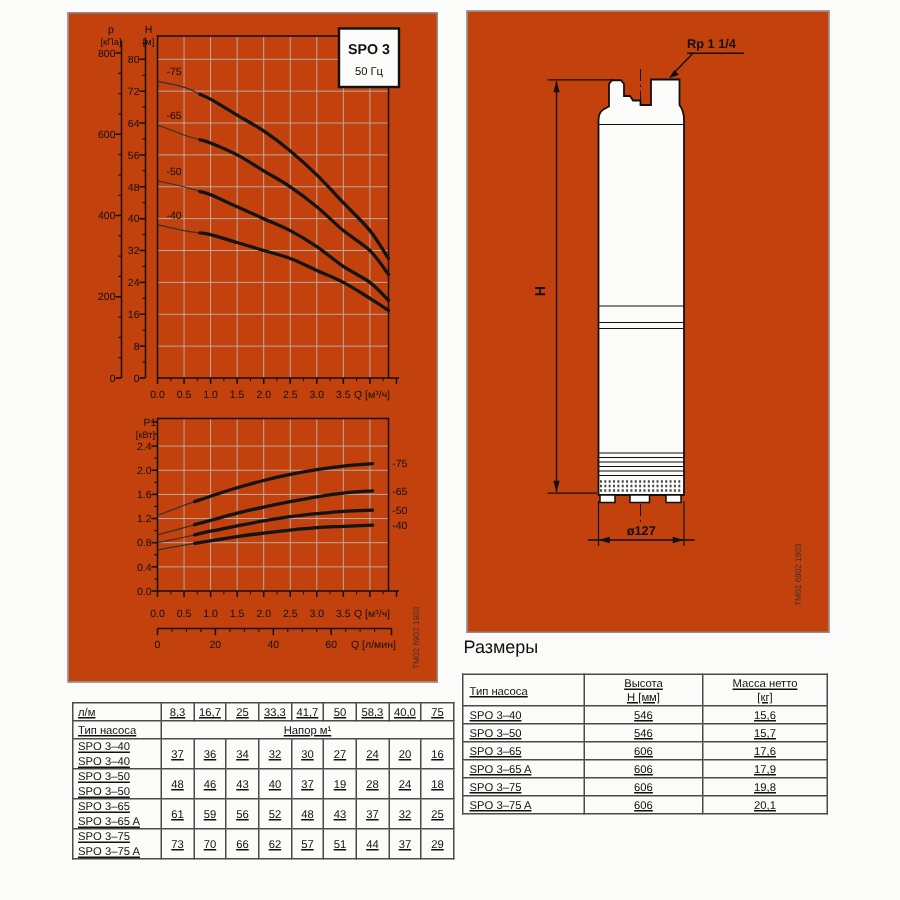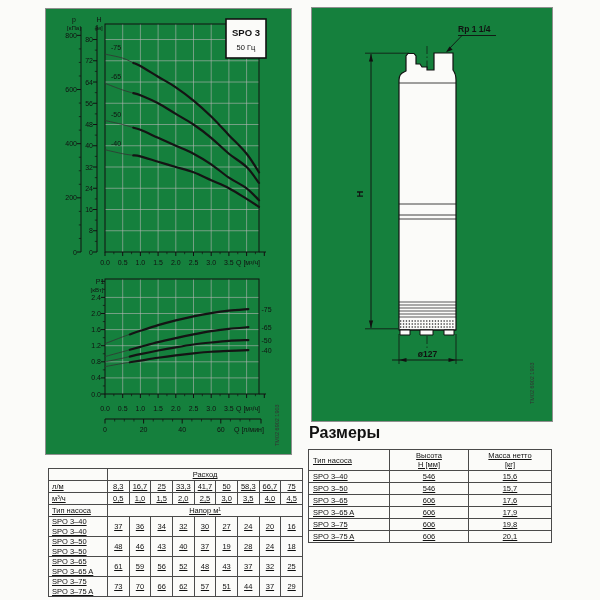--- a/index.html
+++ b/index.html
@@ -1,21 +1,21 @@
 <!DOCTYPE html>
 <html><head>
 <meta charset="utf-8">
 <style>
   html,body{margin:0;padding:0;background:#e8e8e8;}
   .page{position:relative;width:600px;height:600px;background:#fbfbf9;font-family:"Liberation Sans",sans-serif;color:#111;overflow:hidden;}
-  .panel{position:absolute;border:1px solid #8f8f8f;background:#15803d;}
+  .panel{position:absolute;border:1px solid #8f8f8f;background:#c2410c;}
   #left-panel{left:45px;top:8px;width:245px;height:445px;}
   #right-panel{left:311px;top:7px;width:240px;height:413px;text-decoration:underline;}
   svg{display:block;}
-  #dim-heading{position:absolute;left:309px;top:424px;font-size:16px;font-weight:bold;}
+  #dim-heading{position:absolute;left:309px;top:424px;font-size:12px;font-weight:normal;}
   table{border-collapse:collapse;table-layout:fixed;font-size:7.5px;color:#111;text-decoration:underline;}
   td,th{border:1px solid #4a4a4a;padding:0 1px;text-align:center;vertical-align:middle;font-weight:normal;overflow:hidden;white-space:nowrap;}
   #flow-table{position:absolute;left:48px;top:468px;width:255px;}
   #flow-table .lbl{text-align:left;padding-left:3px;margin-top:36px;}
   #flow-table .rs td{height:11px;}
   #flow-table .rd td{height:19px;line-height:1.25;}
   #dim-table{position:absolute;left:308px;top:449px;width:243px;}
   #dim-table th{height:20px;line-height:1.2;}
   #dim-table td{height:11px;}
   #dim-table .lbl{text-align:left;padding-left:4px;}
@@ -416,46 +416,30 @@
         <col>
         <col>
         <col>
         <col>
         <col>
         <col>
         <col>
     </colgroup>
     <tbody id="flow-body">
         <tr class="rs">
-          <td class="lbl"></td>
-          <td colspan="9">Расход</td>
-        </tr>
-        <tr class="rs">
           <td class="lbl">л/м</td>
           <td>8,3</td>
           <td>16,7</td>
           <td>25</td>
           <td>33,3</td>
           <td>41,7</td>
           <td>50</td>
           <td>58,3</td>
-          <td>66,7</td>
+          <td>40,0</td>
           <td>75</td>
-        </tr>
-        <tr class="rs">
-          <td class="lbl">м³/ч</td>
-          <td>0,5</td>
-          <td>1,0</td>
-          <td>1,5</td>
-          <td>2,0</td>
-          <td>2,5</td>
-          <td>3,0</td>
-          <td>3,5</td>
-          <td>4,0</td>
-          <td>4,5</td>
         </tr>
         <tr class="rs">
           <td class="lbl">Тип насоса</td>
           <td colspan="9">Напор м¹</td>
         </tr>
         <tr class="rd">
           <td class="lbl">
             <div>SPO 3–40</div>
             <div>SPO 3–40</div>
           </td>

